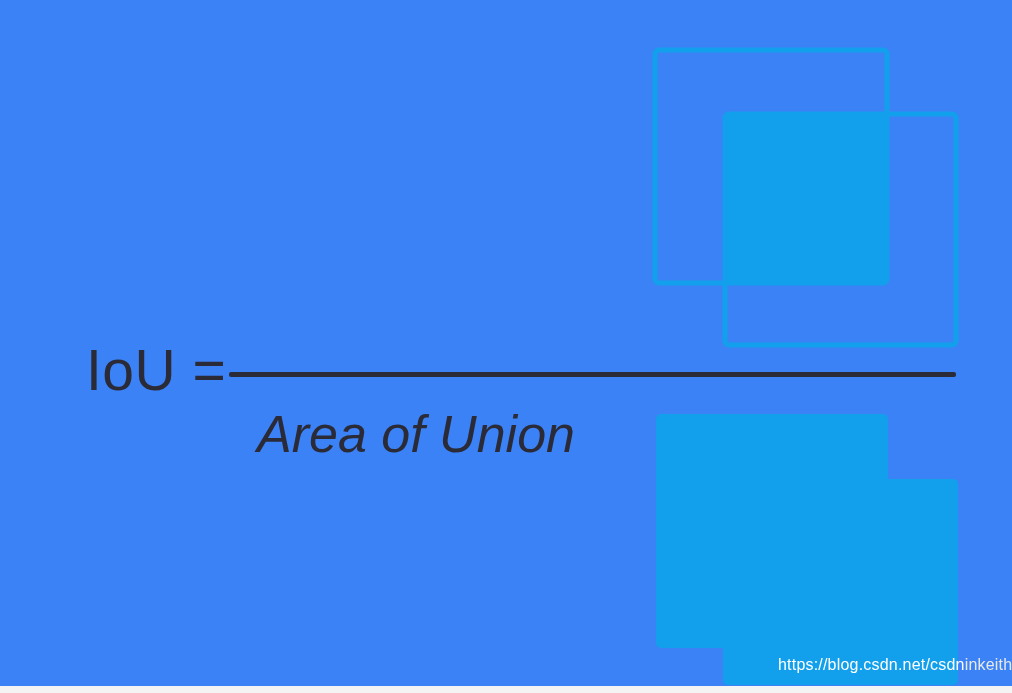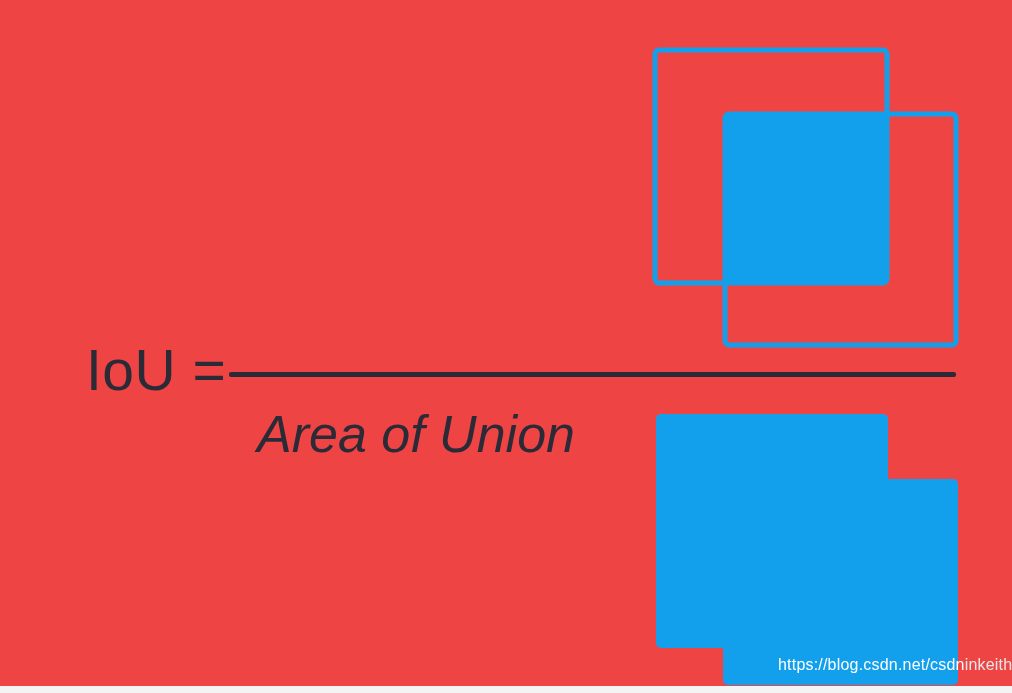--- a/index.html
+++ b/index.html
@@ -8,21 +8,21 @@
     padding: 0;
     background: #ffffff;
   }
   body {
     font-family: "Liberation Sans", sans-serif;
   }
   #canvas {
     position: relative;
     width: 1012px;
     height: 693px;
-    background: #ef4444;
+    background: #3b82f6;
     overflow: hidden;
   }
 
   
   #formula {
     position: absolute;
     left: 0;
     top: 0;
     width: 1012px;
     height: 693px;

